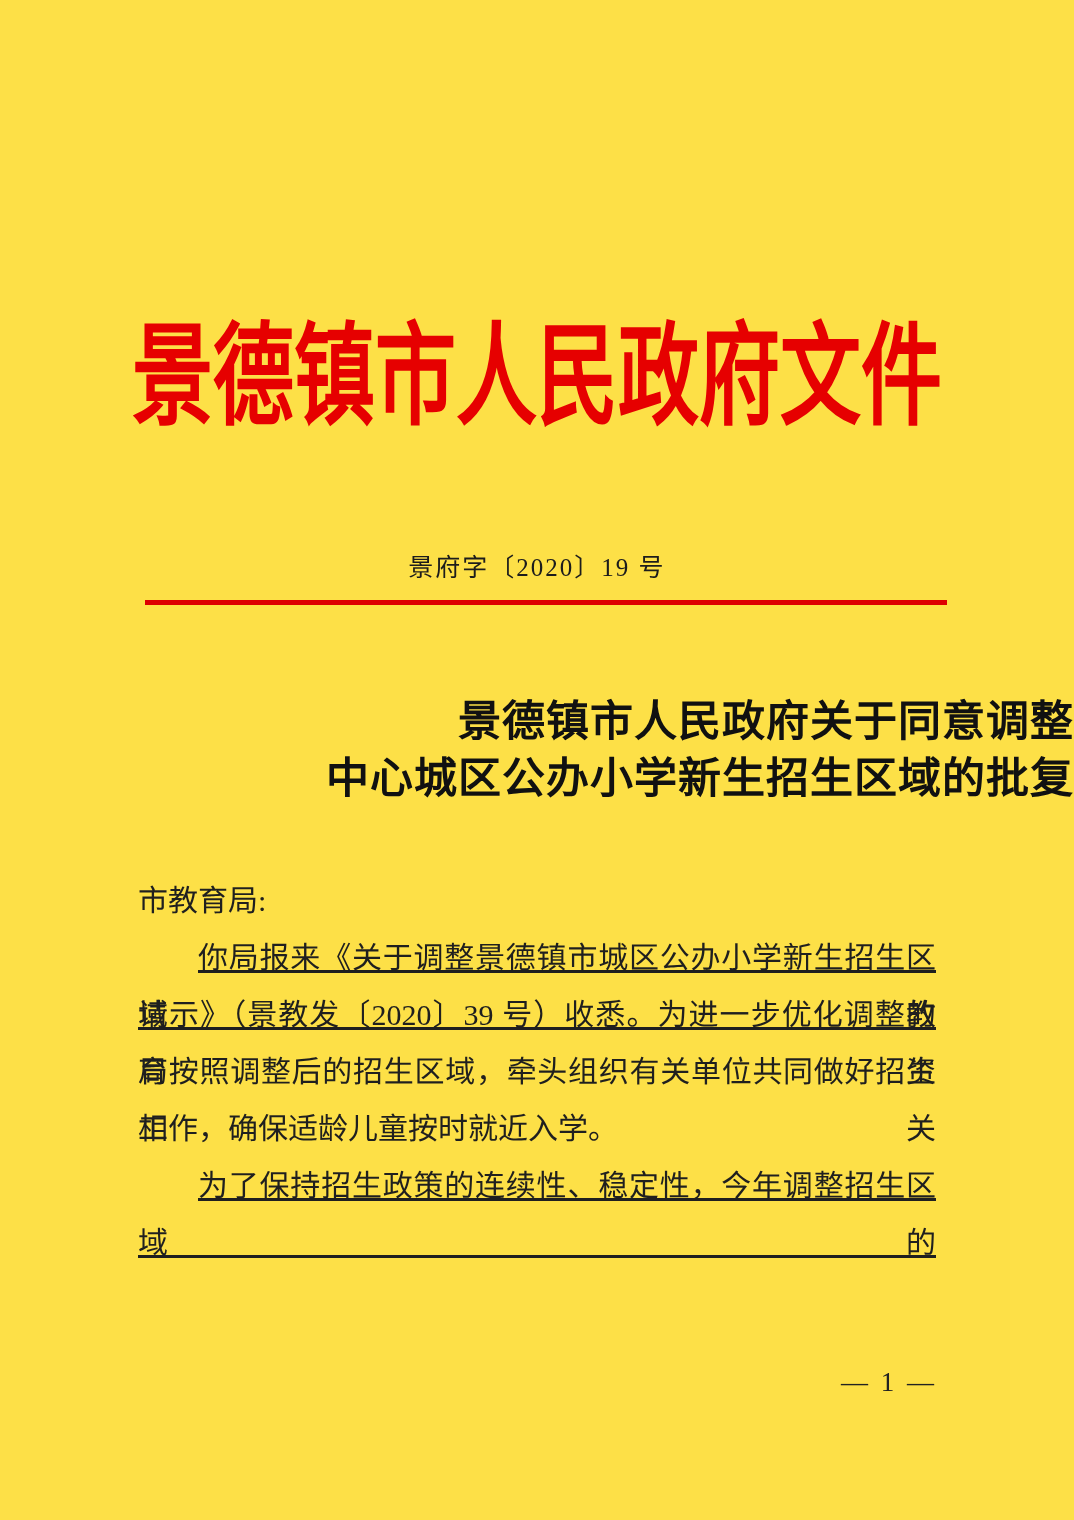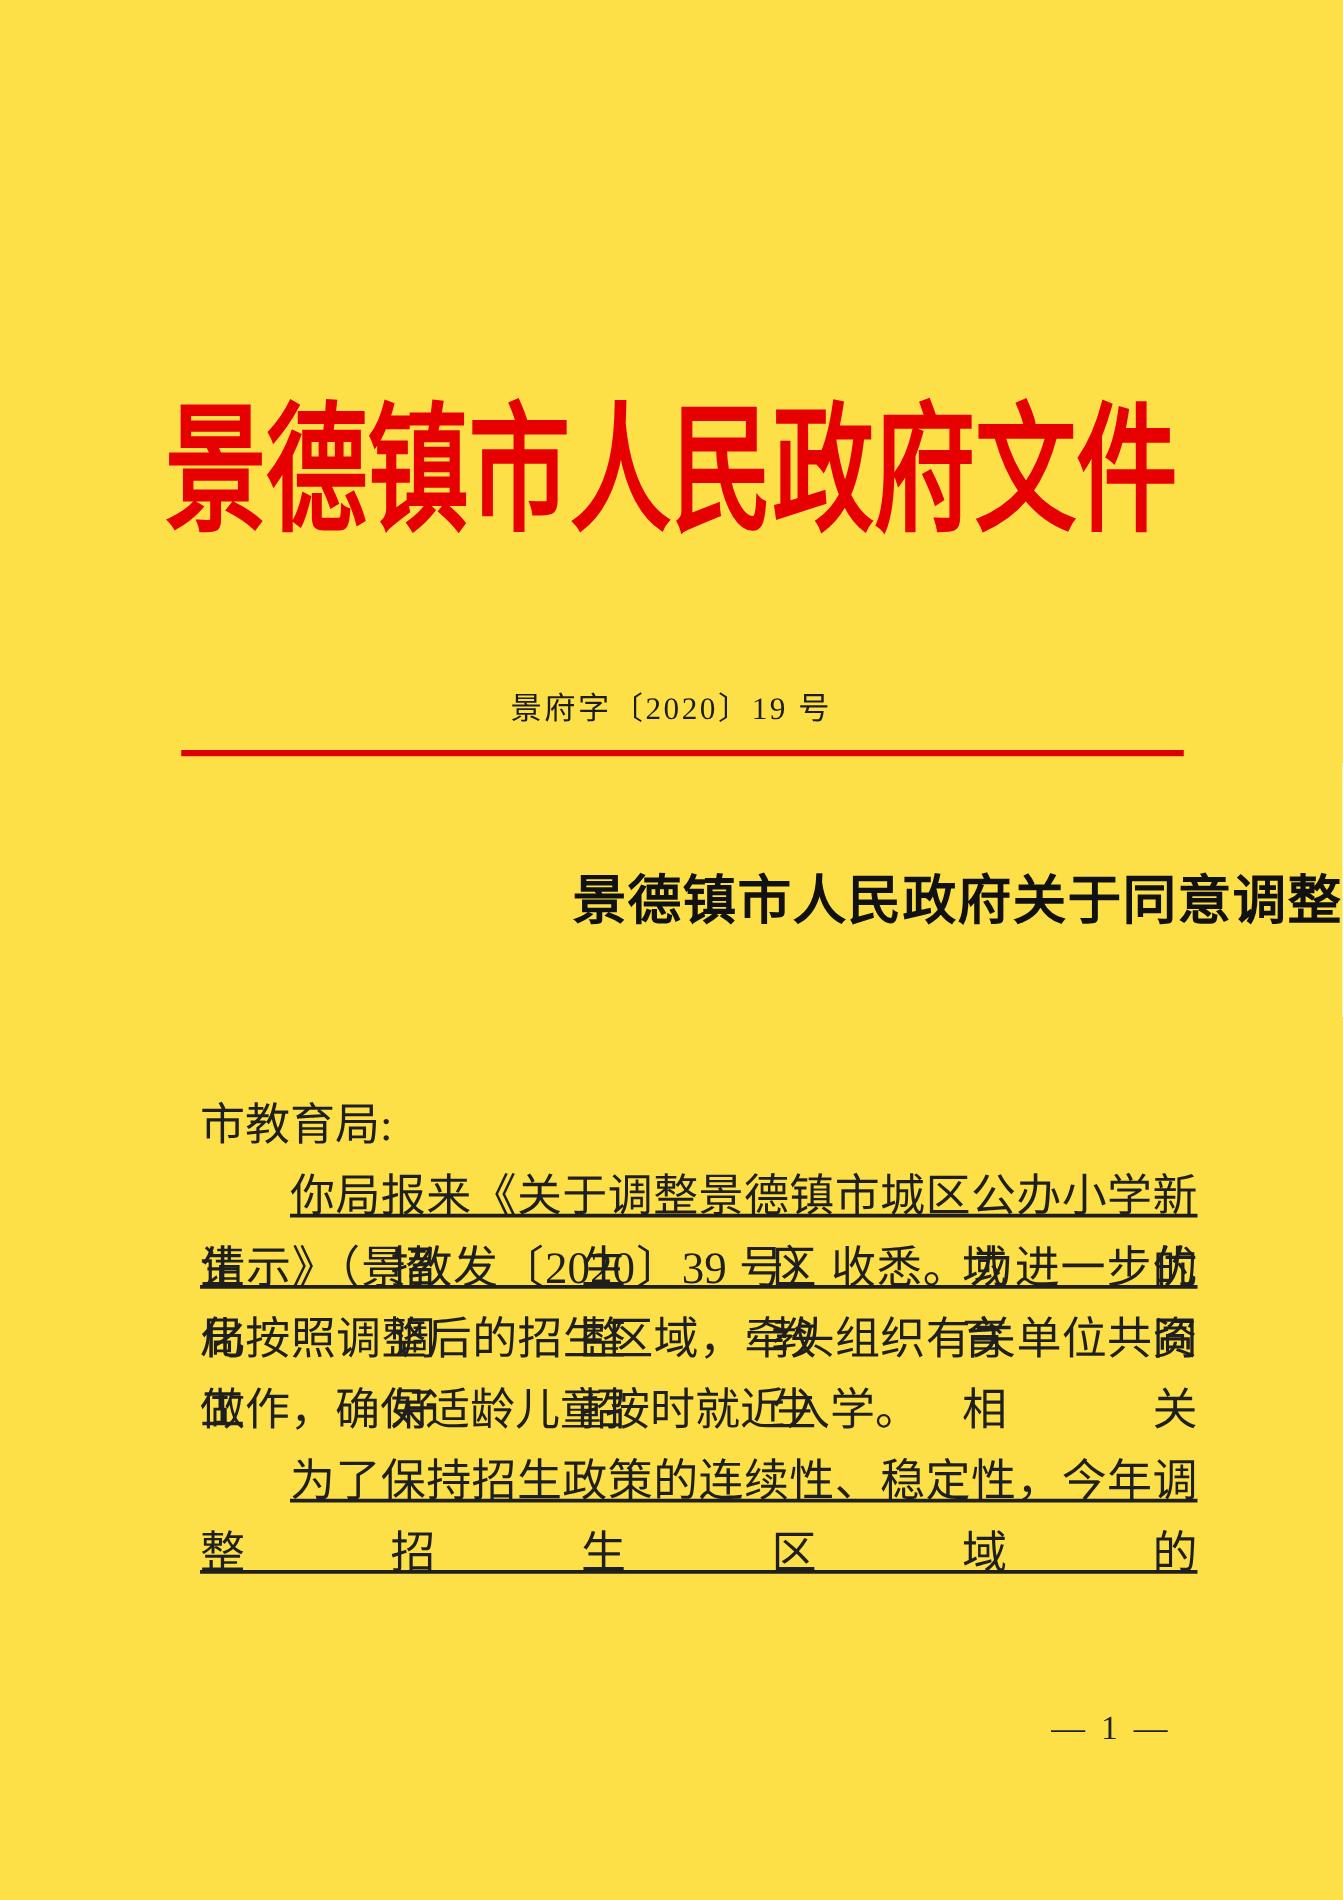--- a/index.html
+++ b/index.html
@@ -65,23 +65,22 @@
     line-height: 57px;
     color: #111111;
     letter-spacing: 1px;
   }
   
   .body-block {
     position: absolute;
     top: 872px;
     left: 138px;
     width: 798px;
-    font-size: 36px;
+    font-size: 30px;
     color: #1f1f1f;
-    margin-left: 22px;
   }
   .line {
     height: 57px;
     line-height: 57px;
     white-space: nowrap;
   }
   .line.fill {
     white-space: normal;
     text-align: justify;
     text-align-last: justify;
@@ -112,20 +111,21 @@
 <div class="page">
 
   <div class="red-header">景德镇市人民政府文件</div>
 
   <div class="doc-number">景府字〔2020〕19 号</div>
 
   <div class="red-rule"></div>
 
   <div class="doc-title">
     <div>景德镇市人民政府关于同意调整</div>
+    <div>中心城区公办小学新生招生区域的批复</div>
   </div>
 
   <div class="body-block">
     <div class="line no-fill">市教育局:</div>
     <div id="body-lines">
         <div class="line fill indent">你局报来《关于调整景德镇市城区公办小学新生招生区域的</div>
         <div class="line fill">请示》（景教发〔2020〕39 号）收悉。为进一步优化调整教育资</div>
         <div class="line fill">局按照调整后的招生区域，牵头组织有关单位共同做好招生相关</div>
         <div class="line no-fill">工作，确保适龄儿童按时就近入学。</div>
         <div class="line fill indent">为了保持招生政策的连续性、稳定性，今年调整招生区域的</div>

